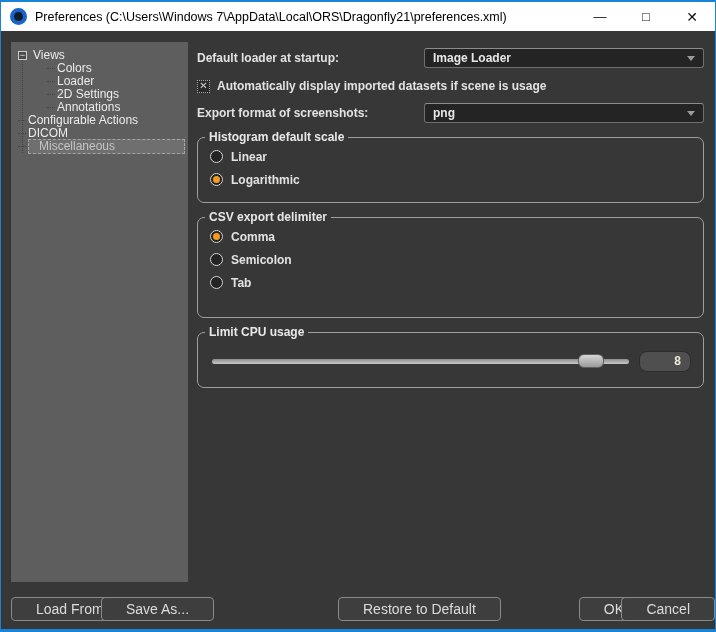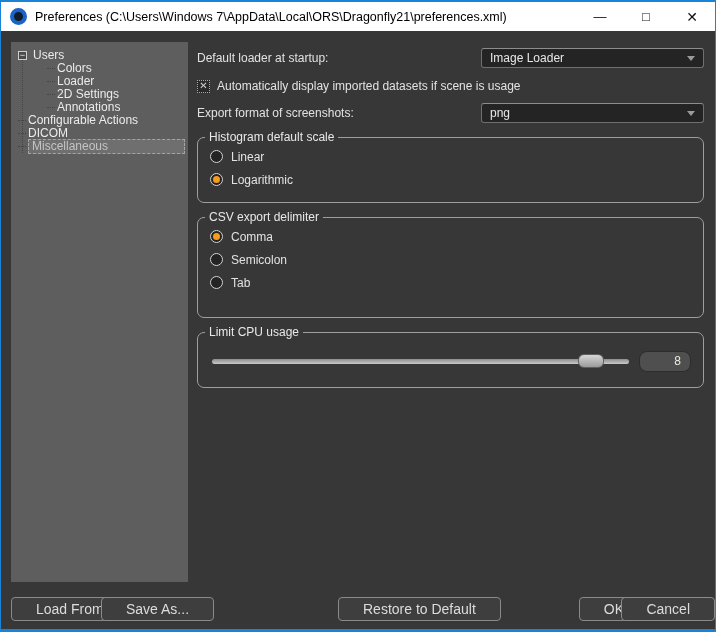--- a/index.html
+++ b/index.html
@@ -42,29 +42,29 @@
   .tree-item.lv0{ padding-left:7px; }
   .tree-item.lv1{ padding-left:36px; }
   .expander{
     width:9px; height:9px; border:1px solid #cfcfcf; background:#4a4a4a;
     display:inline-flex; align-items:center; justify-content:center;
     font-size:9px; line-height:7px; color:#f0f0f0; margin-right:6px; flex:0 0 auto;
   }
   .tree-label{ white-space:nowrap; }
   .tree-item.selected .tree-label{
     background:#6f6f6f; border:1px dashed #a5a5a5; color:#c4c4c4;
-    flex:1 1 auto; margin-right:3px; padding-left:3px; height:15px; line-height:13px;
-  }
-  
-  .content{ position:absolute; left:196px; right:11px; top:11px; color:#e2e2e2; font-size:12px; }
+    flex:1 1 auto; margin-right:3px; padding-left:10px; height:15px; line-height:13px;
+  }
+  
+  .content{ position:absolute; left:196px; right:11px; top:11px; color:#e2e2e2; font-size:12px;font-weight:bold; }
   .row{ display:flex; align-items:center; }
   .row-loader{ margin-top:6px; height:20px; }
   .row-label{ flex:1 1 auto; }
   .combo{
-    width:223px; height:20px; background:#242424;
+    width:280px; height:20px; background:#242424;
     border:1px solid #6f6f6f; border-top-color:#8d8d8d; border-radius:3px;
     display:flex; align-items:center; padding:0 8px; color:#e8e8e8;
   }
   .combo .combo-text{ flex:1 1 auto; white-space:nowrap; overflow:hidden; }
   .combo-arrow{
     width:0; height:0; border-left:4px solid transparent; border-right:4px solid transparent;
     border-top:5px solid #9a9a9a; flex:0 0 auto;
   }
   .row-check{ margin-top:10px; height:16px; }
   .checkbox{
@@ -138,21 +138,21 @@
     <button class="win-btn close">✕</button>
   </div>
 
   <div class="dlg-body">
 
     <div class="sidebar">
       <div class="tree">
         <div class="tree-guide"></div>
         <div class="tree-item lv0">
           <span class="expander">−</span>
-          <span class="tree-label">Users</span>
+          <span class="tree-label">Views</span>
         </div>
         <div class="tree-item lv1">
           <span class="stub"></span>
           <span class="tree-label">Colors</span>
         </div>
         <div class="tree-item lv1">
           <span class="stub"></span>
           <span class="tree-label">Loader</span>
         </div>
         <div class="tree-item lv1">

